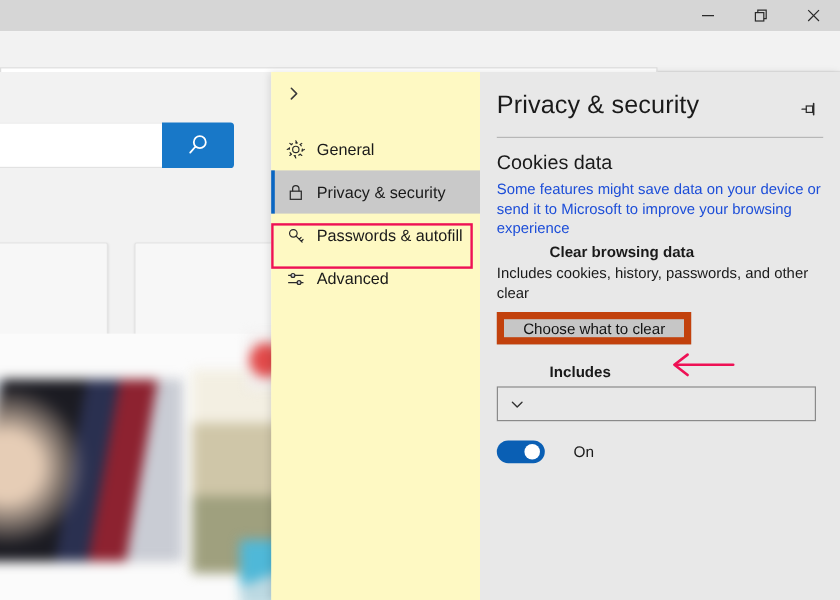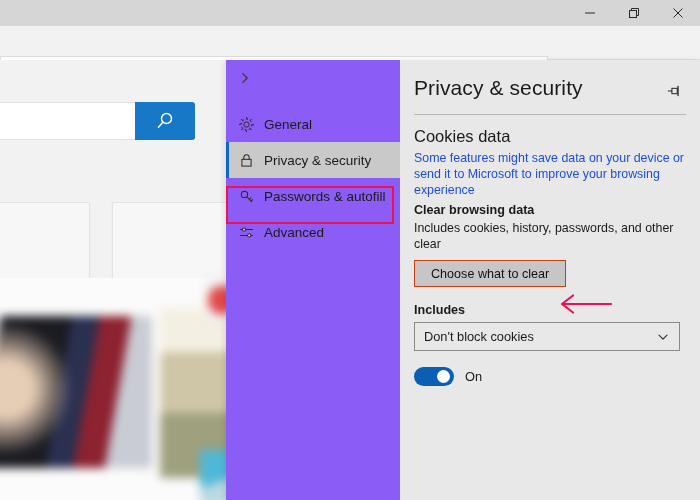--- a/index.html
+++ b/index.html
@@ -187,21 +187,21 @@
     left: 226px;
     width: 474px;
     height: 440px;
     display: flex;
     box-shadow: -2px 0 6px rgba(0,0,0,0.10);
   }
 
   .nav {
     width: 174px;
     height: 440px;
-    background: #8b5cf6;
+    background: #fef9c3;
     position: relative;
   }
   .nav-collapse {
     height: 36px;
     display: flex;
     align-items: center;
     padding-left: 12px;
     color: #3a3a3a;
   }
   .nav-collapse svg { display: block; }
@@ -303,31 +303,32 @@
     font-size: 12.4px;
     color: #0d63c6;
     text-decoration: underline;
     display: inline-block;
     margin-bottom: 14px;
   }
   .lbl-bold {
     font-size: 12.6px;
     font-weight: bold;
     margin-bottom: 3px;
+    margin-left: 44px;
   }
   .lbl-note {
     font-size: 12.4px;
     line-height: 16px;
     margin-bottom: 8px;
     max-width: 268px;
   }
   .btn {
     height: 27px;
     background: #c6c6c6;
-    border: 1px solid #c2410c;
+    border: 6px solid #c2410c;
     font-size: 12.6px;
     color: #111111;
     display: inline-flex;
     align-items: center;
     justify-content: center;
     padding: 0 16px;
     box-sizing: border-box;
     min-width: 148px;
     font-family: "Liberation Sans", sans-serif;
   }
@@ -345,21 +346,21 @@
     font-size: 12.8px;
     box-sizing: border-box;
     width: 266px;
   }
   .select .chev { color: #333; display: flex; }
   .select .chev svg { display: block; }
 
   .toggle-row {
     display: flex;
     align-items: center;
-    gap: 11px;
+    gap: 24px;
     margin-top: 8px;
   }
   .toggle {
     width: 40px;
     height: 19px;
     border-radius: 10px;
     background: #0a5fb4;
     position: relative;
   }
   .toggle .knob {
@@ -540,21 +541,20 @@
       <div class="sec-title">Cookies data</div>
       <div class="sec-sub">Some features might save data on your device or send it to Microsoft to improve your browsing experience</div>
 
       <div class="lbl-bold">Clear browsing data</div>
       <div class="lbl-note">Includes cookies, history, passwords, and other clear</div>
       <button class="btn">Choose what to clear</button>
 
       <div class="group">
         <div class="lbl-bold">Includes</div>
         <div class="select">
-          <span>Don't block cookies</span>
           <span class="chev">
             <svg width="14" height="14" viewBox="0 0 14 14">
               <path d="M3 5.2 L7 9.2 L11 5.2" fill="none" stroke="#333333" stroke-width="1.15" stroke-linecap="round" stroke-linejoin="round"></path>
             </svg>
           </span>
         </div>
       </div>
 
       <div class="group">
         <div class="toggle-row">

